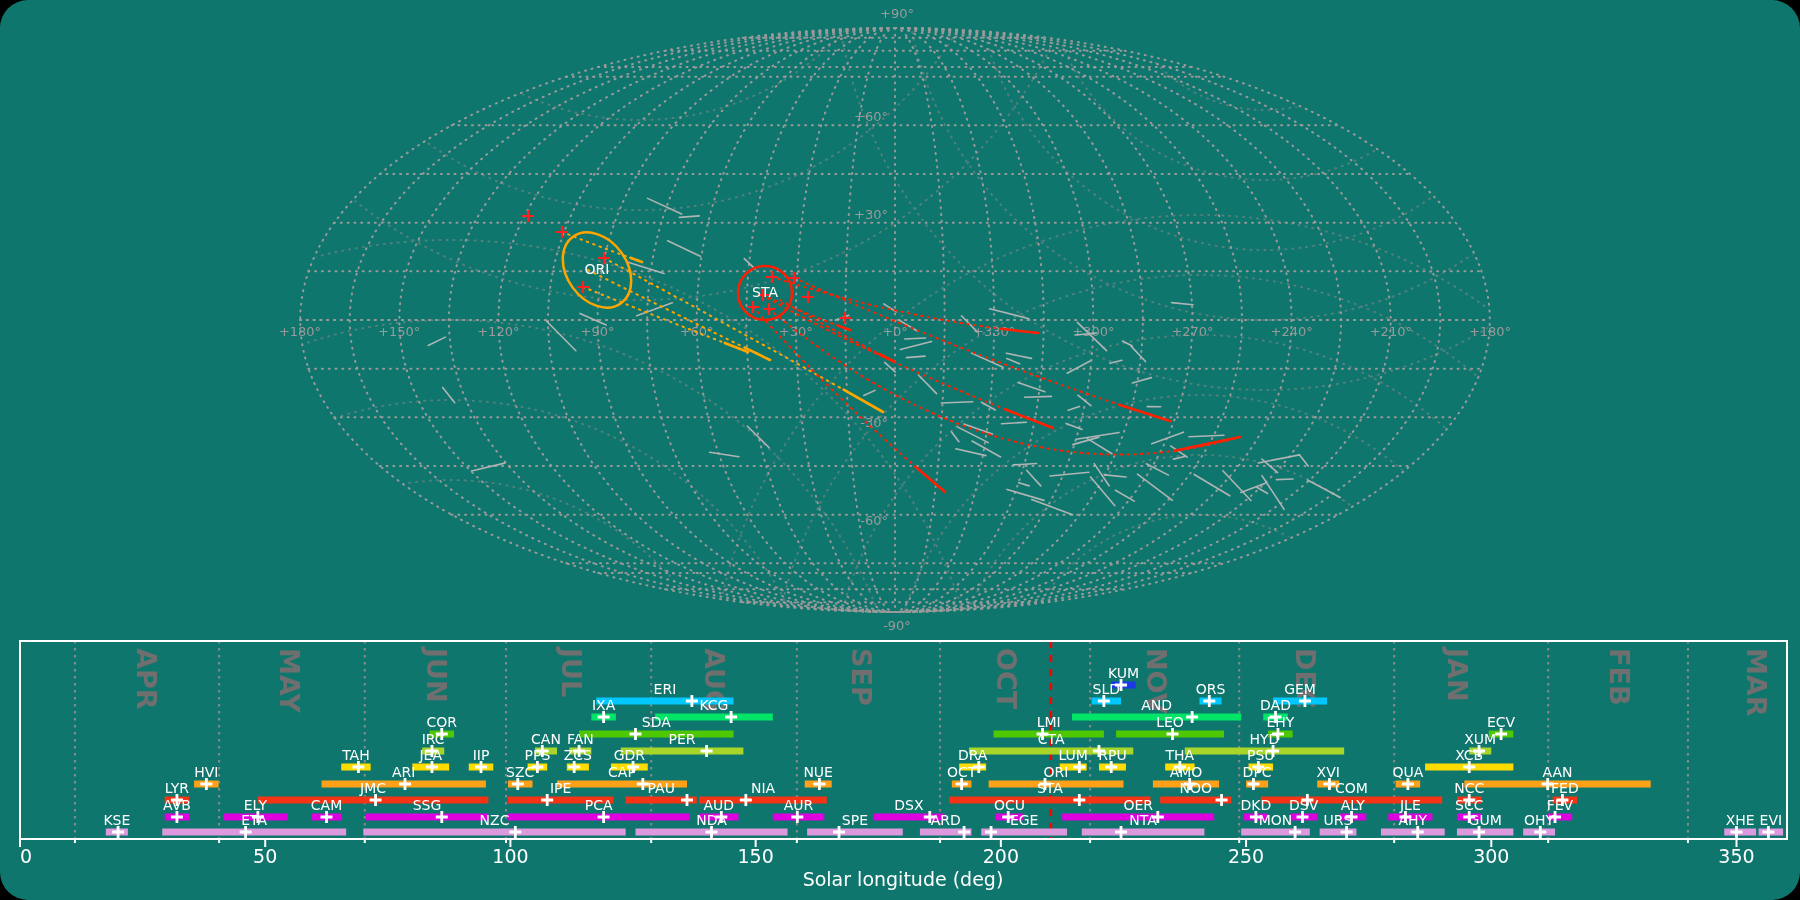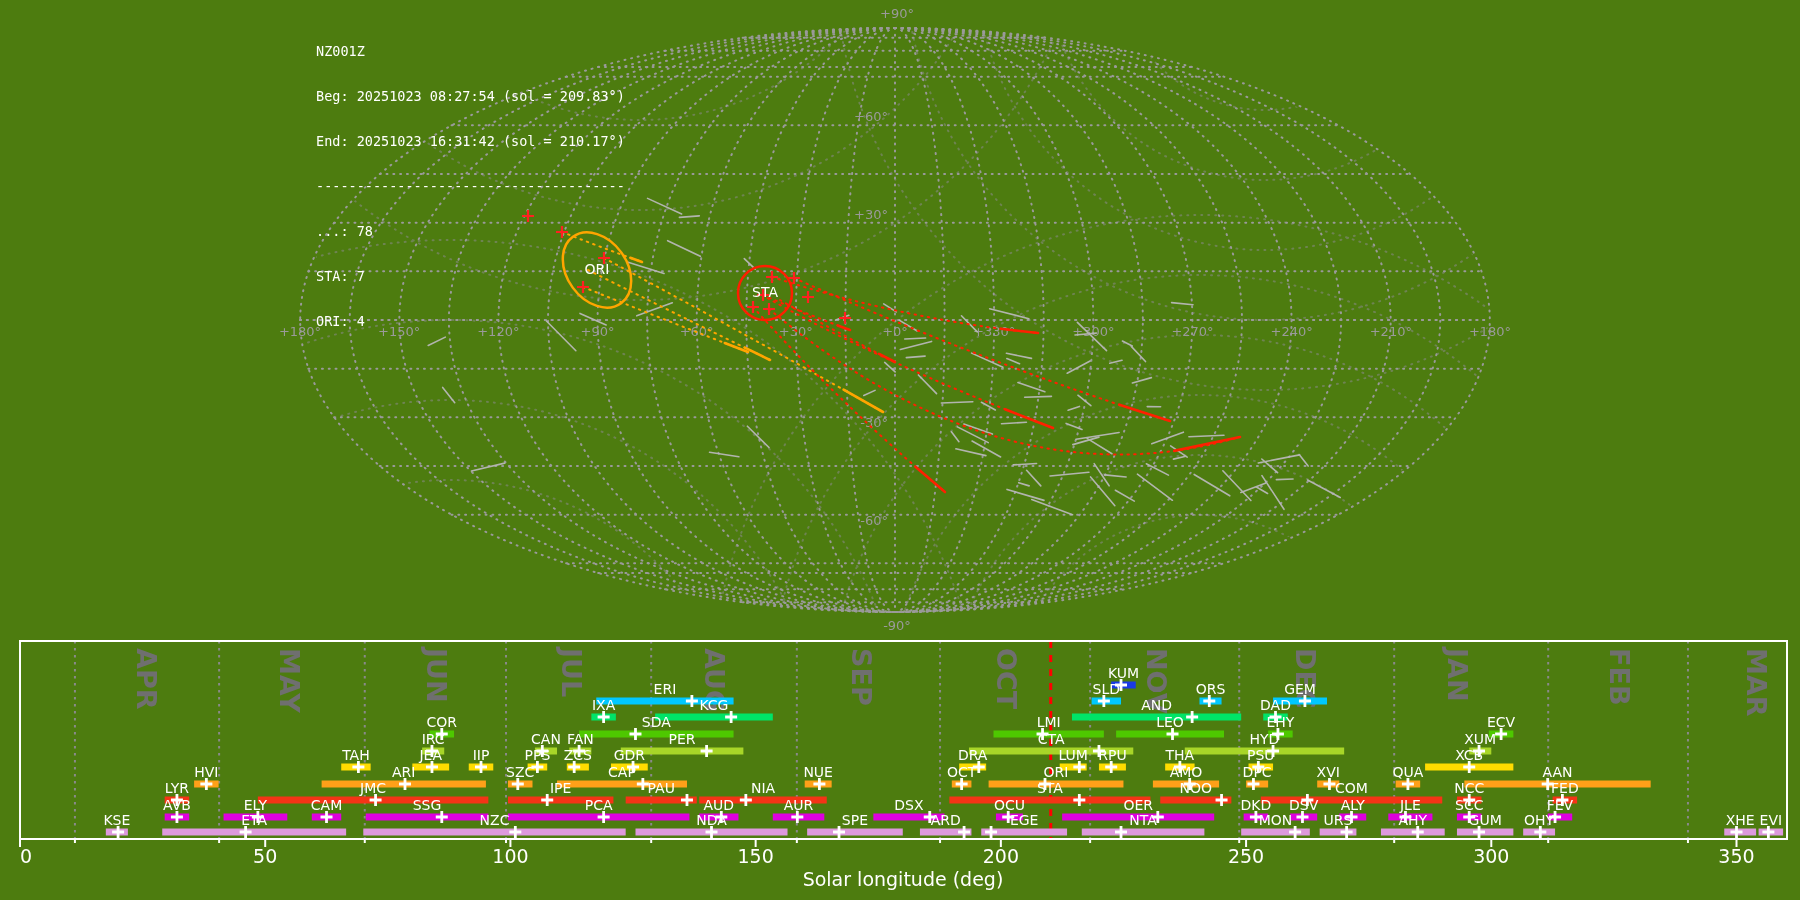--- a/index.html
+++ b/index.html
@@ -1,18 +1,18 @@
 <!DOCTYPE html>
 <html><head>
 <meta charset="utf-8">
 <style>
   html,body{margin:0;padding:0;background:#000;}
   body{width:1800px;height:900px;overflow:hidden;position:relative;
        font-family:"DejaVu Sans",sans-serif;}
-  .screen{position:absolute;inset:0;background:#4d7c0f;}
+  .screen{position:absolute;inset:0;background:#0f766e;border-radius:28px;}
   svg{position:absolute;left:0;display:block;}
   #sky{top:0;}
   #tl{top:632px;}
   .info{position:absolute;left:316px;top:14px;color:#fff;
         font-family:"DejaVu Sans Mono",monospace;font-size:13.5px;
         line-height:15px;white-space:pre;z-index:5;}
   text{font-family:"DejaVu Sans",sans-serif;}
 </style>
 </head>
 <body>
@@ -229,29 +229,20 @@
         <path d="M 763 309 H 775 M 769 303 V 315"></path>
         <path d="M 802 297 H 814 M 808 291 V 303"></path>
         <path d="M 839 318 H 851 M 845 312 V 324"></path>
       </g>
       <ellipse cx="597" cy="270" rx="30" ry="41" transform="rotate(-36 597 270)" fill="none" stroke="#ffa500" stroke-width="2.5"></ellipse>
       <text x="597" y="274" fill="#fff" font-size="14" text-anchor="middle">ORI</text>
       <ellipse cx="765" cy="293" rx="27" ry="27" transform="rotate(0 765 293)" fill="none" stroke="#ff1e00" stroke-width="2.5"></ellipse>
       <text x="765" y="297" fill="#fff" font-size="14" text-anchor="middle">STA</text>
     </svg>
 
-  <div class="info">
-    <div>NZ001Z</div>
-    <div>Beg: 20251023 08:27:54 (sol = 209.83°)</div>
-    <div>End: 20251023 16:31:42 (sol = 210.17°)</div>
-    <div>--------------------------------------</div>
-    <div>...: 78</div>
-    <div>STA: 7</div>
-    <div>ORI: 4</div>
-  </div>
 
   <svg id="tl" width="1800" height="268" viewBox="0 632 1800 268">
       <g stroke="#8a8a8a" stroke-width="2" stroke-dasharray="2.5 4.5">
         <line x1="74.92815999999999" y1="641" x2="74.92815999999999" y2="839"></line>
         <line x1="74.92815999999999" y1="839" x2="74.92815999999999" y2="843" stroke="#fff" stroke-dasharray="none"></line>
         <line x1="219.11458000000002" y1="641" x2="219.11458000000002" y2="839"></line>
         <line x1="219.11458000000002" y1="839" x2="219.11458000000002" y2="843" stroke="#fff" stroke-dasharray="none"></line>
         <line x1="364.77229" y1="641" x2="364.77229" y2="839"></line>
         <line x1="364.77229" y1="839" x2="364.77229" y2="843" stroke="#fff" stroke-dasharray="none"></line>
         <line x1="506.01613" y1="641" x2="506.01613" y2="839"></line>

